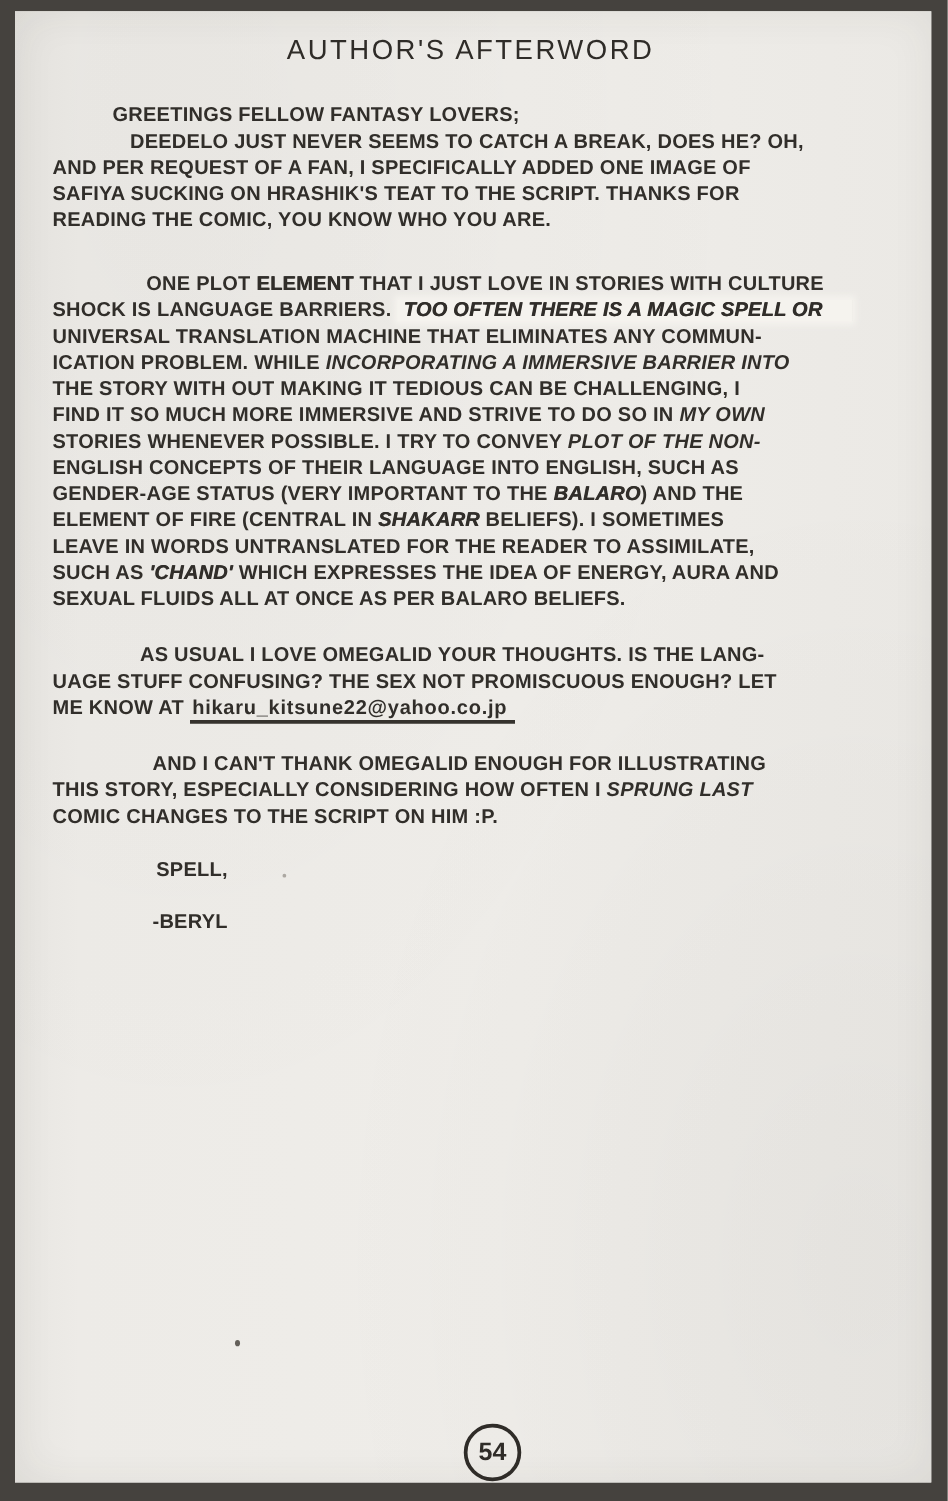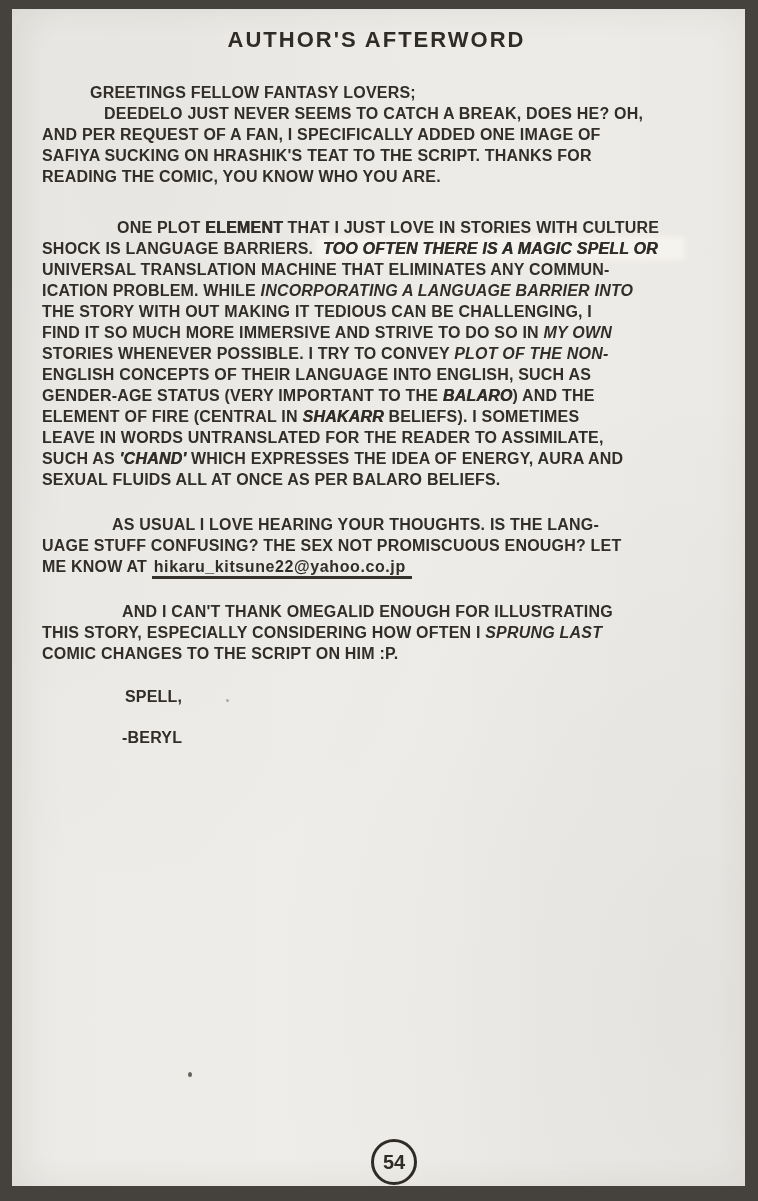--- a/index.html
+++ b/index.html
@@ -26,21 +26,21 @@
       radial-gradient(ellipse at 92% 85%, rgba(0,0,0,0.030), transparent 45%),
       linear-gradient(90deg, #e8e6e2 0%, #edebe7 7%, #efede9 55%, #ebe9e5 100%);
     box-shadow: inset 0 0 34px rgba(60,55,45,0.07);
     overflow: hidden;
   }
   .title {
     position: absolute;
     top: 18px; left: 0; right: 4px;
     text-align: center;
     font-size: 22px;
-    font-weight: 700;
+    font-weight: 400;
     letter-spacing: 2px;
     color: #2f2c28;
   }
   .body-text {
     position: absolute;
     left: 30px; top: 73px; width: 692px;
     font-size: 16px;
     line-height: 21px;
     font-weight: 700;
     letter-spacing: 0.2px;
@@ -105,33 +105,33 @@
             <div class="line" data-name="text-line" style="padding-left: 48px;"><span class="seg-n" data-name="text-segment">GREETINGS FELLOW FANTASY LOVERS;</span></div>
             <div class="line" data-name="text-line" style="padding-left: 62px;"><span class="seg-n" data-name="text-segment">DEEDELO JUST NEVER SEEMS TO CATCH A BREAK, DOES HE? OH,</span></div>
             <div class="line" data-name="text-line"><span class="seg-n" data-name="text-segment">AND PER REQUEST OF A FAN, I SPECIFICALLY ADDED ONE IMAGE OF</span></div>
             <div class="line" data-name="text-line"><span class="seg-n" data-name="text-segment">SAFIYA SUCKING ON HRASHIK'S TEAT TO THE SCRIPT. THANKS FOR</span></div>
             <div class="line" data-name="text-line"><span class="seg-n" data-name="text-segment">READING THE COMIC, YOU KNOW WHO YOU ARE.</span></div>
           </div>
           <div class="para" data-name="paragraph-language-barriers">
             <div class="line" data-name="text-line" style="padding-left: 75px;"><span class="seg-n" data-name="text-segment">ONE PLOT </span><span class="seg-b" data-name="text-segment">ELEMENT</span><span class="seg-n" data-name="text-segment"> THAT I JUST LOVE IN STORIES WITH CULTURE</span></div>
             <div class="line" data-name="text-line"><span class="seg-n" data-name="text-segment">SHOCK IS LANGUAGE BARRIERS. </span><span class="seg-tape" data-name="text-segment">TOO OFTEN THERE IS A MAGIC SPELL OR</span></div>
             <div class="line" data-name="text-line"><span class="seg-n" data-name="text-segment">UNIVERSAL TRANSLATION MACHINE THAT ELIMINATES ANY COMMUN-</span></div>
-            <div class="line" data-name="text-line"><span class="seg-n" data-name="text-segment">ICATION PROBLEM. WHILE </span><span class="seg-i" data-name="text-segment">INCORPORATING A LANGUAGE BARRIER INTO</span></div>
+            <div class="line" data-name="text-line"><span class="seg-n" data-name="text-segment">ICATION PROBLEM. WHILE </span><span class="seg-i" data-name="text-segment">INCORPORATING A IMMERSIVE BARRIER INTO</span></div>
             <div class="line" data-name="text-line"><span class="seg-n" data-name="text-segment">THE STORY WITH OUT MAKING IT TEDIOUS CAN BE CHALLENGING, I</span></div>
             <div class="line" data-name="text-line"><span class="seg-n" data-name="text-segment">FIND IT SO MUCH MORE IMMERSIVE AND STRIVE TO DO SO IN </span><span class="seg-i" data-name="text-segment">MY OWN</span></div>
             <div class="line" data-name="text-line"><span class="seg-n" data-name="text-segment">STORIES WHENEVER POSSIBLE. I TRY TO CONVEY </span><span class="seg-i" data-name="text-segment">PLOT OF THE NON-</span></div>
             <div class="line" data-name="text-line"><span class="seg-n" data-name="text-segment">ENGLISH CONCEPTS OF THEIR LANGUAGE INTO ENGLISH, SUCH AS</span></div>
             <div class="line" data-name="text-line"><span class="seg-n" data-name="text-segment">GENDER-AGE STATUS (VERY IMPORTANT TO THE </span><span class="seg-bi" data-name="text-segment">BALARO</span><span class="seg-n" data-name="text-segment">) AND THE</span></div>
             <div class="line" data-name="text-line"><span class="seg-n" data-name="text-segment">ELEMENT OF FIRE (CENTRAL IN </span><span class="seg-bi" data-name="text-segment">SHAKARR</span><span class="seg-n" data-name="text-segment"> BELIEFS). I SOMETIMES</span></div>
             <div class="line" data-name="text-line"><span class="seg-n" data-name="text-segment">LEAVE IN WORDS UNTRANSLATED FOR THE READER TO ASSIMILATE,</span></div>
             <div class="line" data-name="text-line"><span class="seg-n" data-name="text-segment">SUCH AS </span><span class="seg-bi" data-name="text-segment">'CHAND'</span><span class="seg-n" data-name="text-segment"> WHICH EXPRESSES THE IDEA OF ENERGY, AURA AND</span></div>
             <div class="line" data-name="text-line"><span class="seg-n" data-name="text-segment">SEXUAL FLUIDS ALL AT ONCE AS PER BALARO BELIEFS.</span></div>
           </div>
           <div class="para" data-name="paragraph-feedback">
-            <div class="line" data-name="text-line" style="padding-left: 70px;"><span class="seg-n" data-name="text-segment">AS USUAL I LOVE HEARING YOUR THOUGHTS. IS THE LANG-</span></div>
+            <div class="line" data-name="text-line" style="padding-left: 70px;"><span class="seg-n" data-name="text-segment">AS USUAL I LOVE OMEGALID YOUR THOUGHTS. IS THE LANG-</span></div>
             <div class="line" data-name="text-line"><span class="seg-n" data-name="text-segment">UAGE STUFF CONFUSING? THE SEX NOT PROMISCUOUS ENOUGH? LET</span></div>
             <div class="line" data-name="text-line"><span class="seg-n" data-name="text-segment">ME KNOW AT </span><span class="seg-u" data-name="email-text">hikaru_kitsune22@yahoo.co.jp</span></div>
           </div>
           <div class="para" data-name="paragraph-thanks">
             <div class="line" data-name="text-line" style="padding-left: 80px;"><span class="seg-n" data-name="text-segment">AND I CAN'T THANK OMEGALID ENOUGH FOR ILLUSTRATING</span></div>
             <div class="line" data-name="text-line"><span class="seg-n" data-name="text-segment">THIS STORY, ESPECIALLY CONSIDERING HOW OFTEN I </span><span class="seg-i" data-name="text-segment">SPRUNG LAST</span></div>
             <div class="line" data-name="text-line"><span class="seg-n" data-name="text-segment">COMIC CHANGES TO THE SCRIPT ON HIM :P.</span></div>
           </div>
         </div>
 

